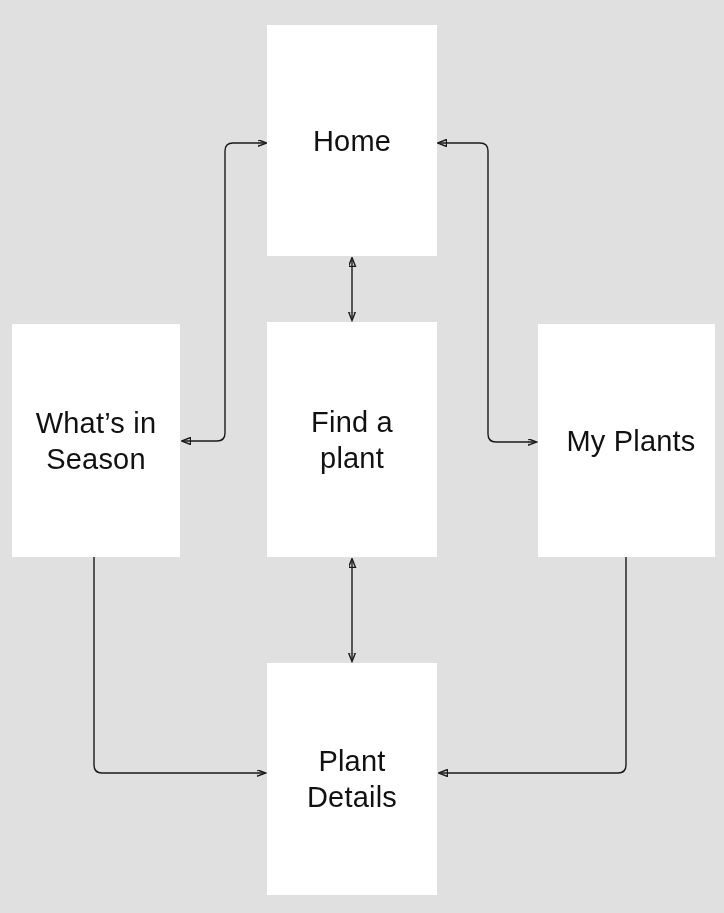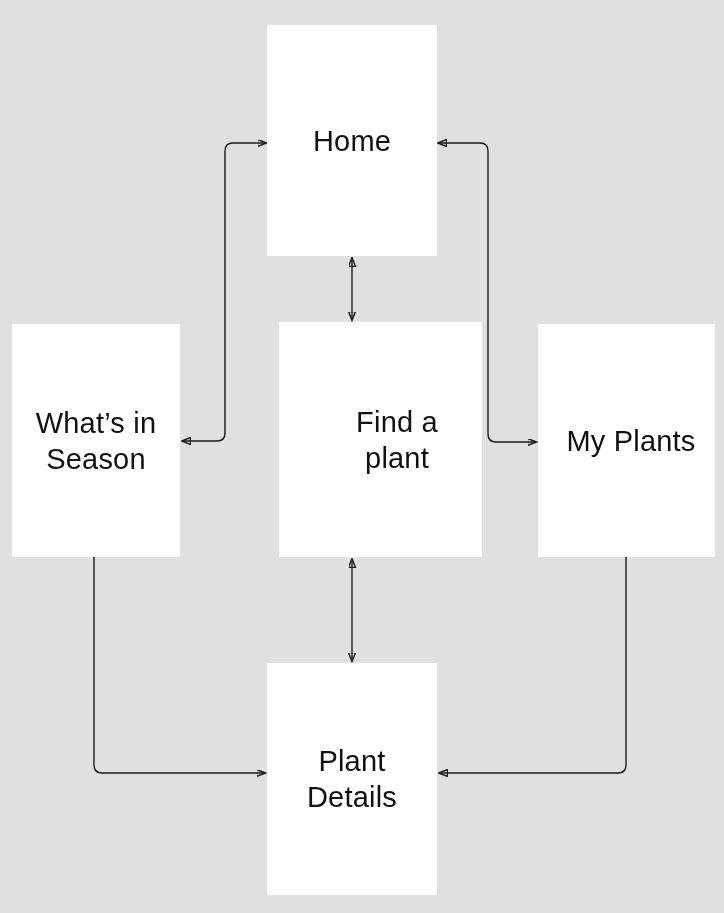--- a/index.html
+++ b/index.html
@@ -35,21 +35,21 @@
     font-size: 29px;
     line-height: 36px;
     font-weight: 400;
     color: #111111;
     white-space: pre-line;
     letter-spacing: 0.2px;
   }
   
   .node-home            { left: 267px; top: 25px;  width: 170px; height: 231px; }
   .node-whats-in-season { left: 12px;  top: 324px; width: 168px; height: 233px; }
-  .node-find-a-plant    { left: 279px; top: 322px; width: 170px; height: 235px; padding-left: 33px; }
+  .node-find-a-plant    { left: 267px; top: 322px; width: 170px; height: 235px; }
   .node-my-plants       { left: 538px; top: 324px; width: 168px; height: 233px; padding-left: 9px; }
   .node-plant-details   { left: 267px; top: 663px; width: 170px; height: 232px; }
 </style>
 </head>
 <body>
 
 <div class="canvas">
 
   <svg class="edges" viewBox="0 0 724 913" xmlns="http://www.w3.org/2000/svg">
     <defs>

